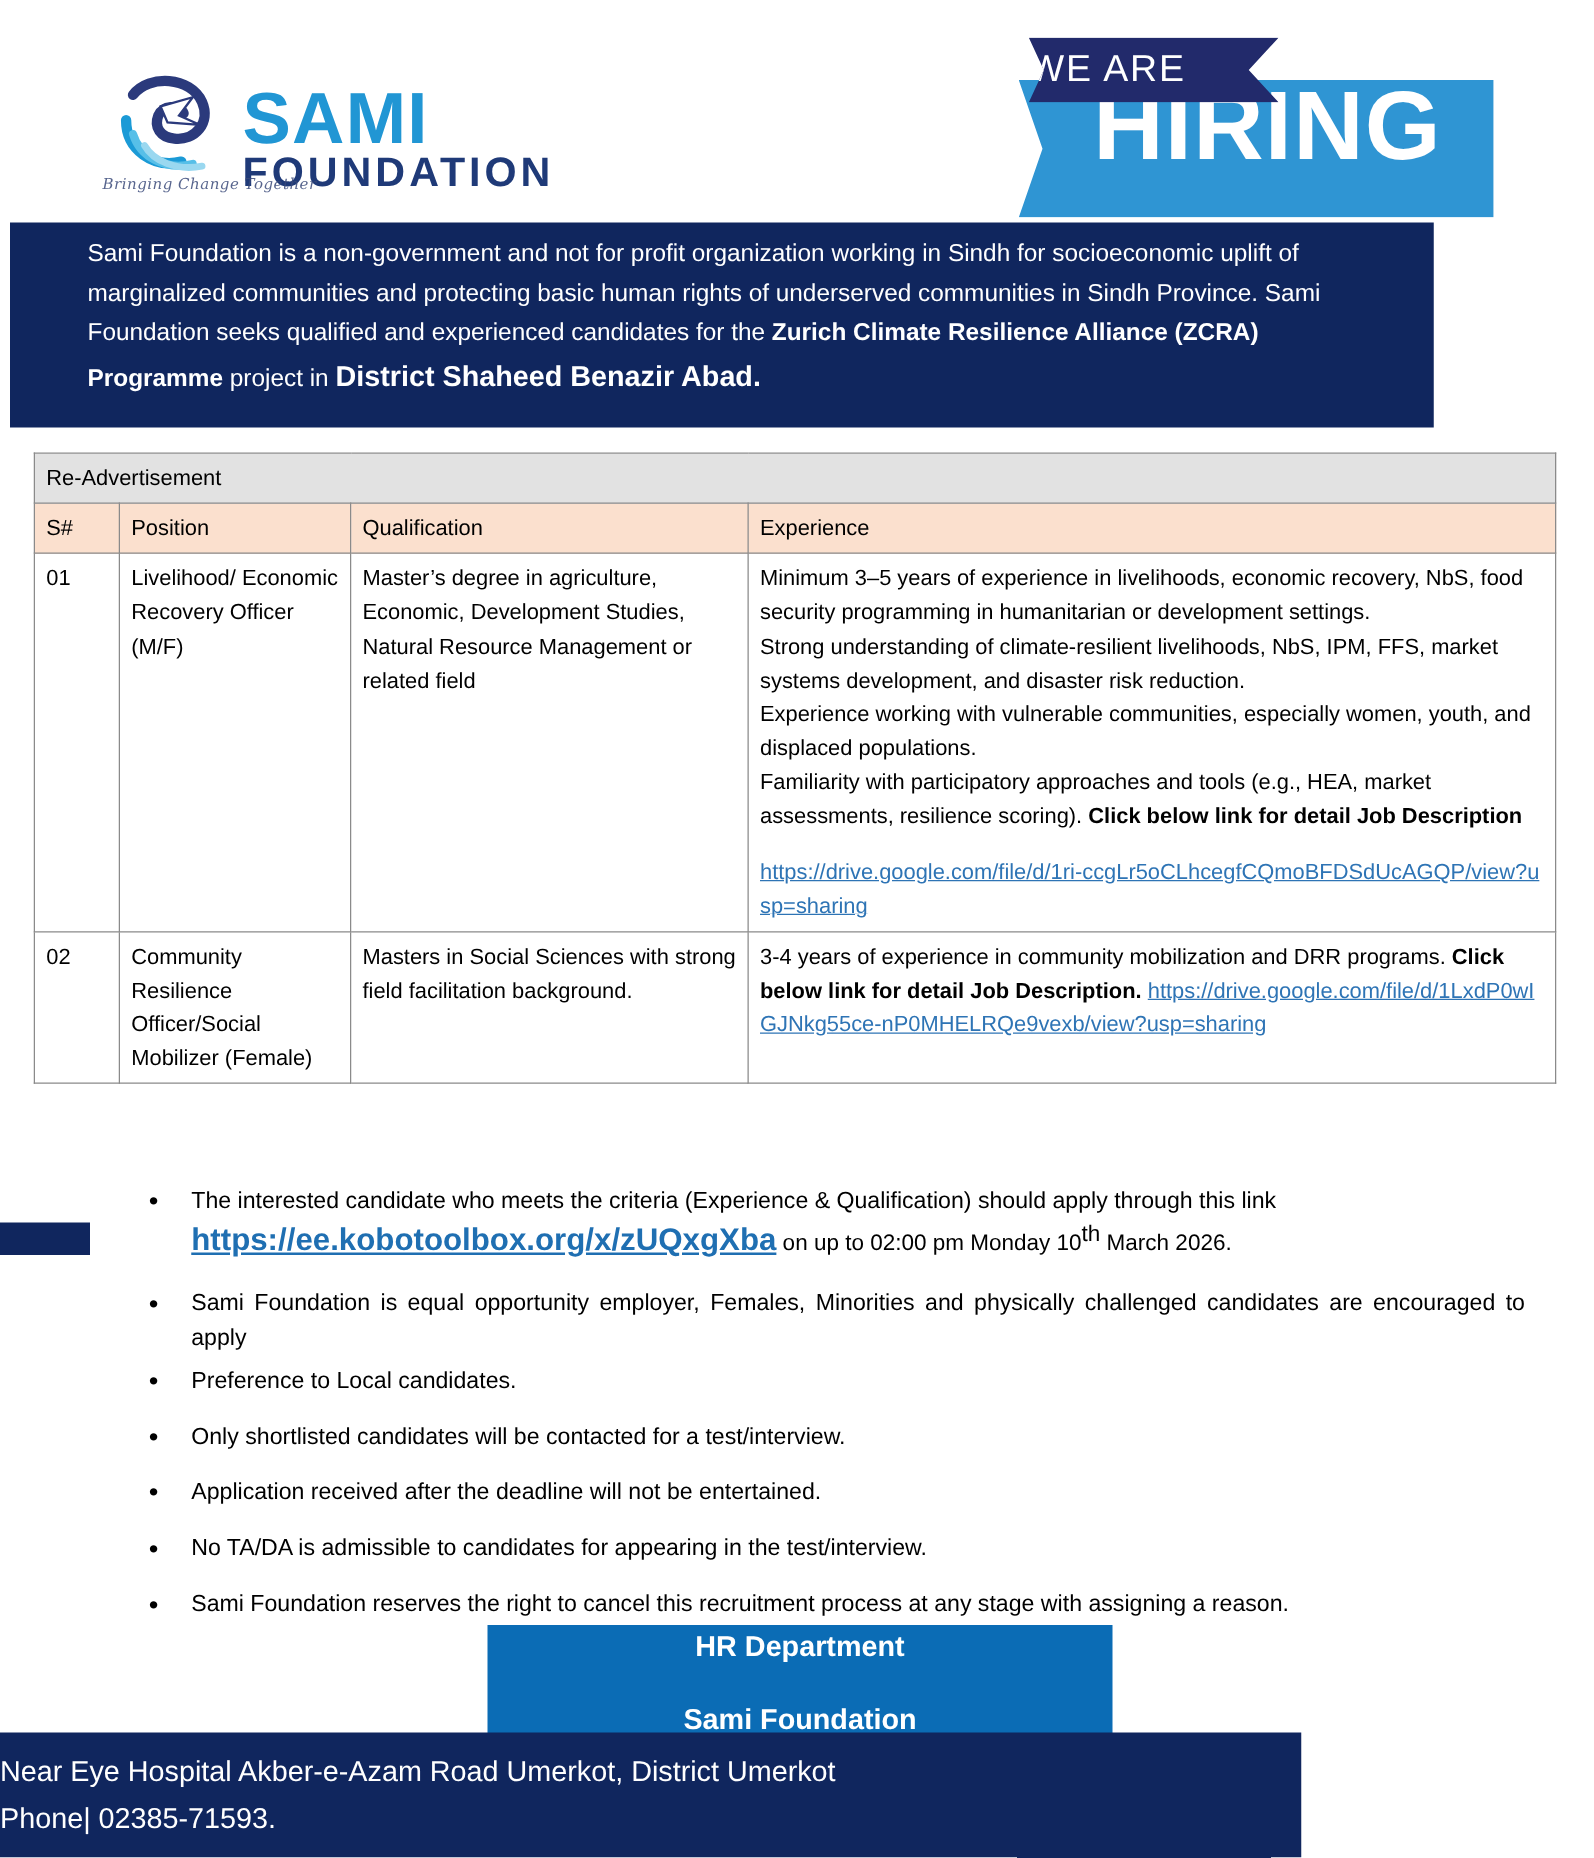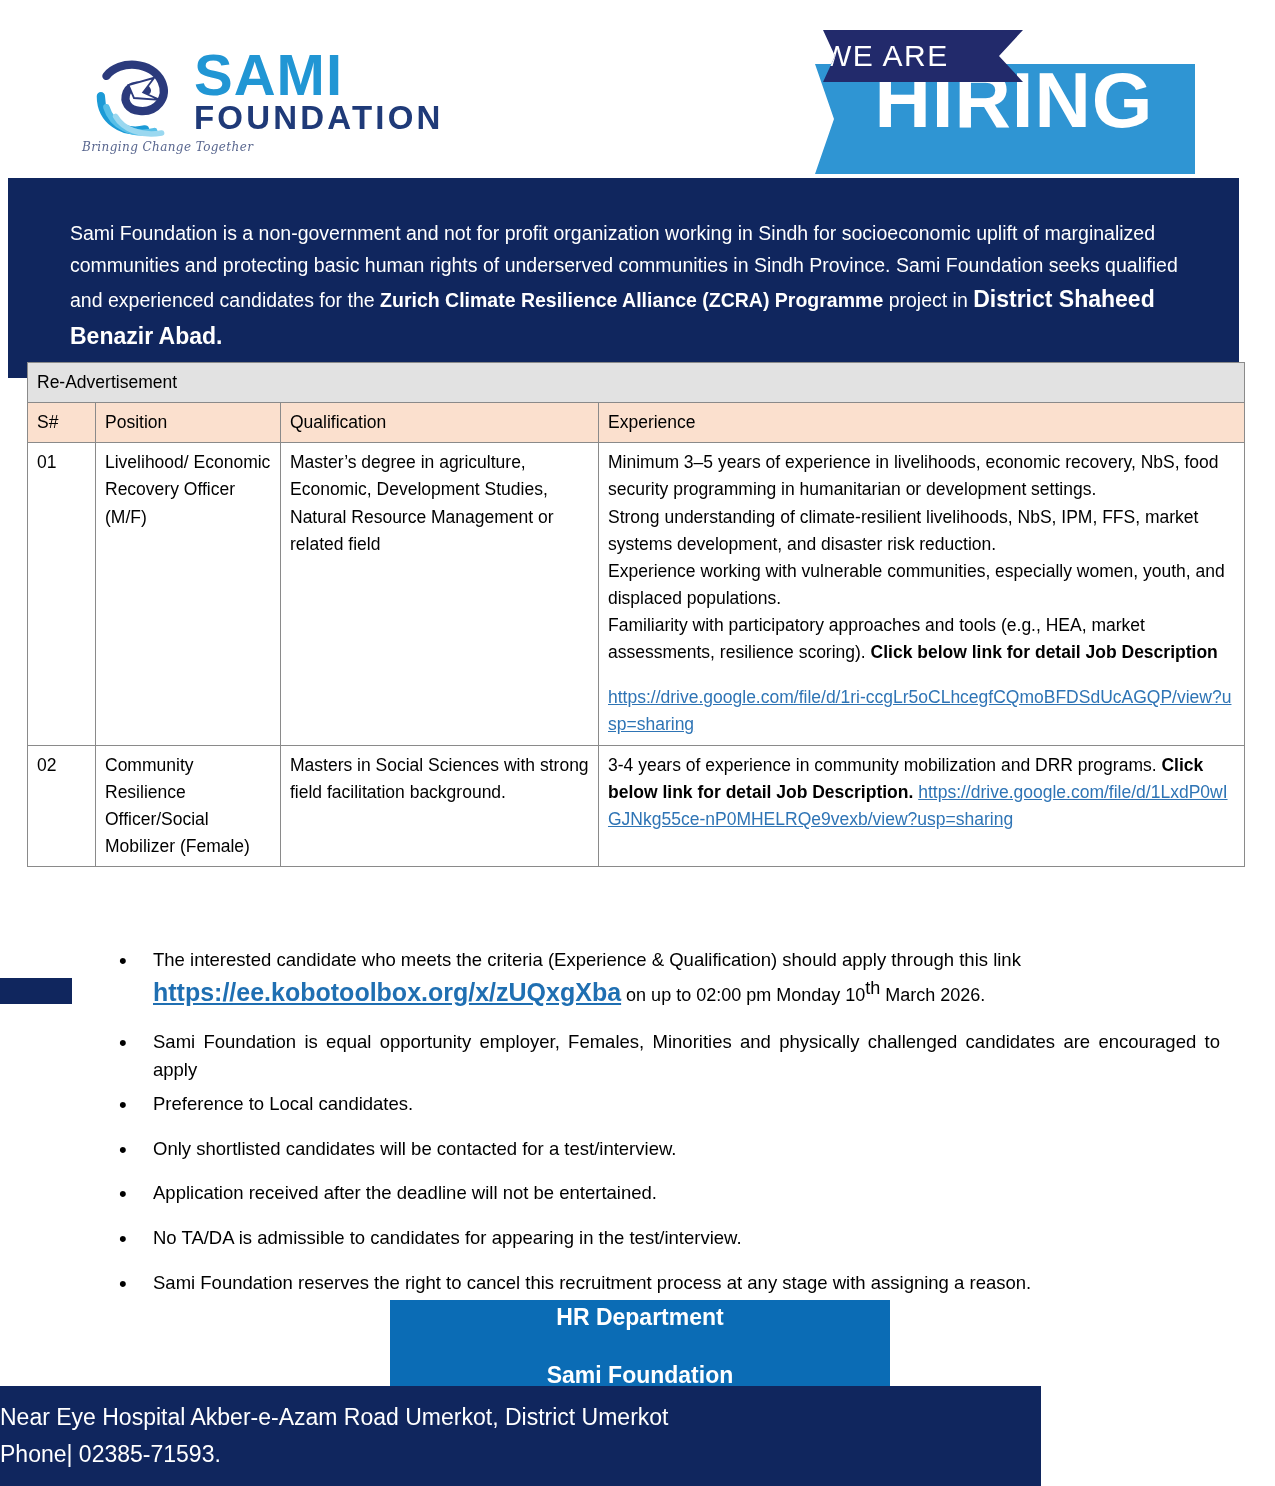--- a/index.html
+++ b/index.html
@@ -29,20 +29,21 @@
   .logo-mark {
     width: 92px;
     height: 92px;
     position: relative;
     flex: 0 0 auto;
     margin-top: 4px;
   }
   .logo-text {
     margin-left: 14px;
     line-height: 0.92;
+    margin-top: 20px;
   }
   .logo-sami {
     font-size: 58px;
     font-weight: bold;
     color: #2196d4;
     letter-spacing: 1px;
   }
   .logo-foundation {
     font-size: 33px;
     font-weight: bold;
@@ -109,24 +110,24 @@
     font-size: 30px;
     letter-spacing: 1.5px;
     padding-right: 12px;
   }
 
   
   .intro {
     position: absolute;
     left: 8px;
     top: 178px;
-    width: 1231px;
+    width: 1139px;
     background: #10265e;
     color: #ffffff;
-    padding: 40px 52px 22px 62px;
+    padding: 10px 52px 22px 62px;
     font-size: 19.5px;
     line-height: 1.62;
   }
   .intro b { font-weight: bold; }
   .intro .big { font-size: 23px; font-weight: bold; }
 
   
   .tbl-wrap {
     position: absolute;
     left: 27px;

